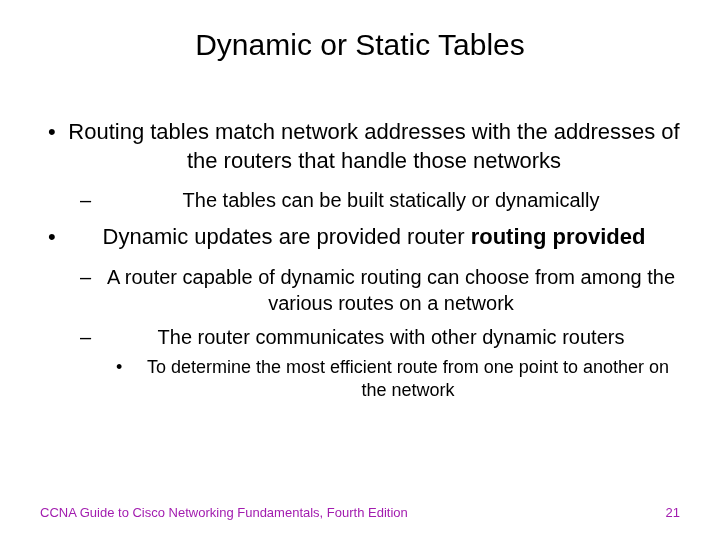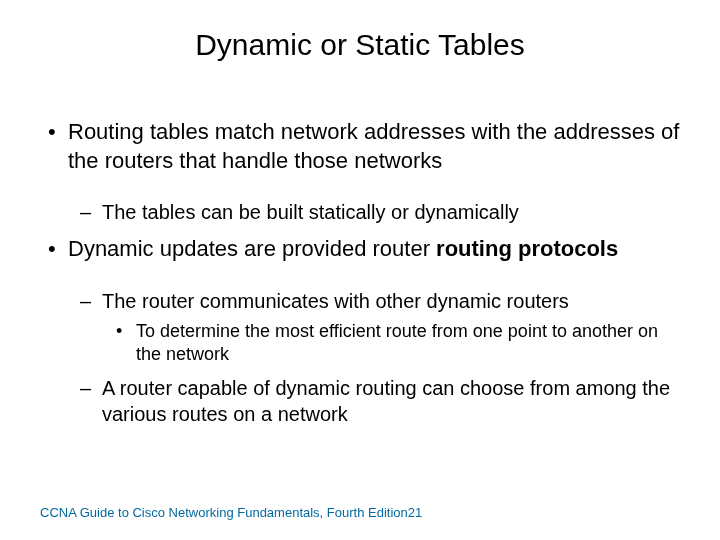--- a/index.html
+++ b/index.html
@@ -1,29 +1,29 @@
 <!DOCTYPE html>
 <html><head>
 <meta charset="utf-8">
 <style>
   * { margin: 0; padding: 0; box-sizing: border-box; }
   html, body { width: 720px; height: 540px; background: #fff; font-family: Arial, Helvetica, sans-serif; color: #000; }
   .slide { position: relative; width: 720px; height: 540px; padding: 24px 40px 20px 40px; }
   .title { font-size: 30px; font-weight: 400; text-align: center; margin-top: 4px; margin-bottom: 56px; }
   .content { font-size: 22px; line-height: 1.3; }
-  ul.l1 { list-style: none; padding-left: 0; }
+  ul.l1 { list-style: none; padding-left: 0; text-align: center; }
   ul.l1 > li { position: relative; padding-left: 28px; margin-bottom: 10px; }
   ul.l1 > li::before { content: "•"; position: absolute; left: 8px; top: 0; font-size: 22px; }
-  ul.l2 { list-style: none; padding-left: 0; margin-top: 24px; }
+  ul.l2 { list-style: none; padding-left: 0; margin-top: 12px; }
   ul.l2 > li { position: relative; padding-left: 34px; margin-bottom: 8px; font-size: 20px; }
   ul.l2 > li::before { content: "–"; position: absolute; left: 12px; top: 0; }
   ul.l3 { list-style: none; padding-left: 0; margin-top: 6px; }
   ul.l3 > li { position: relative; padding-left: 34px; font-size: 18px; margin-bottom: 6px; }
   ul.l3 > li::before { content: "•"; position: absolute; left: 14px; top: 0; font-size: 18px; }
-  .footer { position: absolute; bottom: 20px; left: 40px; right: 40px; display: flex; font-size: 13px; color: #0369a1; }
+  .footer { position: absolute; bottom: 20px; left: 40px; right: 40px; display: flex; justify-content: space-between; font-size: 13px; color: #a21caf; }
   .bold { font-weight: 700; }
 </style>
 </head>
 <body>
 
 <div class="slide">
   <h1 class="title">Dynamic or Static Tables</h1>
 
   <div class="content">
     <ul class="l1">
@@ -31,32 +31,32 @@
       <li>
         <span>Routing tables match network addresses with the addresses of the routers that handle those networks</span>
         <ul class="l2">
           <li>
             <span>The tables can be built statically or dynamically</span>
           </li>
         </ul>
       </li>
 
       <li>
-        <span>Dynamic updates are provided router </span><span class="bold">routing protocols</span>
+        <span>Dynamic updates are provided router </span><span class="bold">routing provided</span>
         <ul class="l2">
+          <li>
+            <span>A router capable of dynamic routing can choose from among the various routes on a network</span>
+          </li>
           <li>
             <span>The router communicates with other dynamic routers</span>
             <ul class="l3">
               <li>
                 <span>To determine the most efficient route from one point to another on the network</span>
               </li>
             </ul>
-          </li>
-          <li>
-            <span>A router capable of dynamic routing can choose from among the various routes on a network</span>
           </li>
         </ul>
       </li>
 
     </ul>
   </div>
 
   <div class="footer">
     <span>CCNA Guide to Cisco Networking Fundamentals, Fourth Edition</span>
     <span>21</span>

